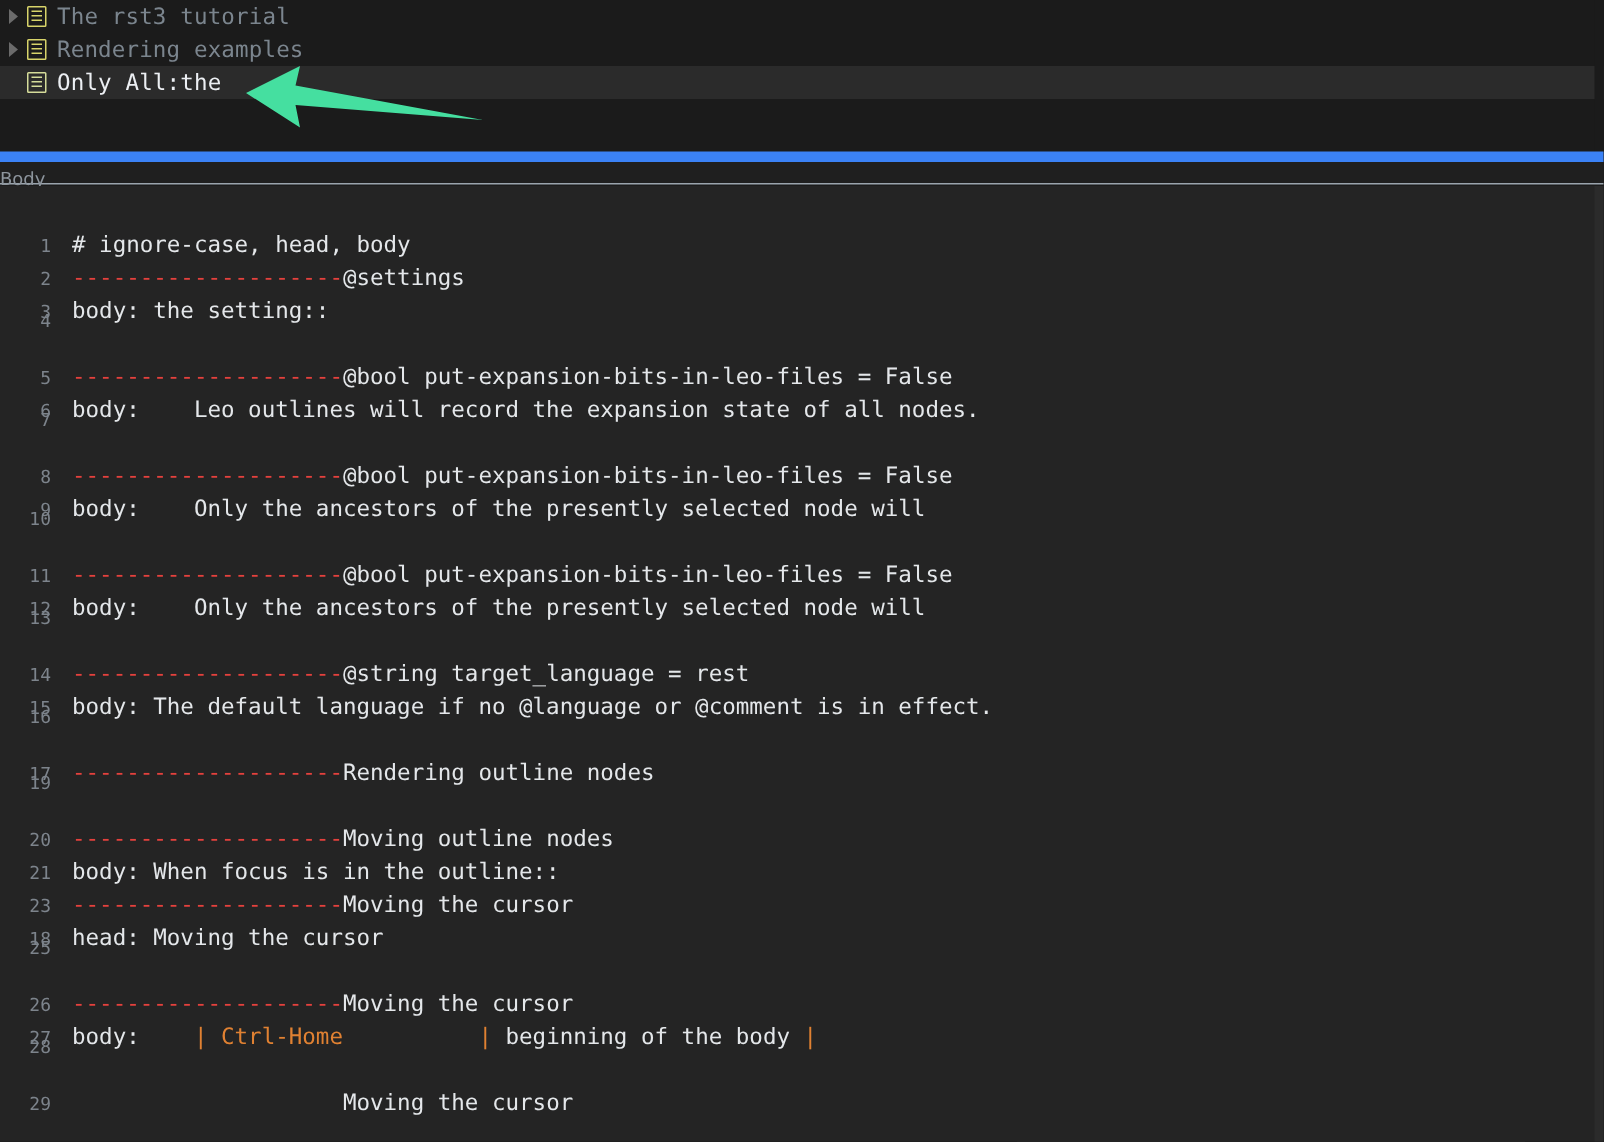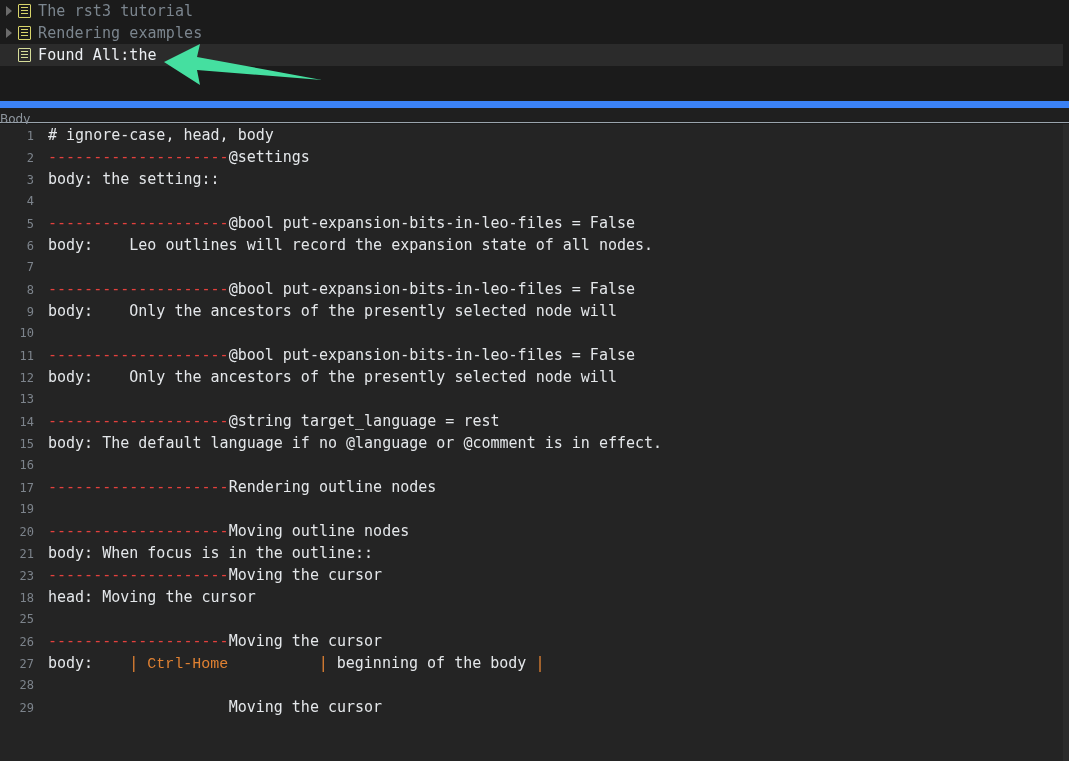--- a/index.html
+++ b/index.html
@@ -144,24 +144,25 @@
     user-select: none;
     padding-right: 0px;
   }
   .linetext {
     flex: 1 1 auto;
     padding-left: 14px;
     font-size: 15px;
     line-height: 22px;
     color: #e4e7ea;
     letter-spacing: 0px;
+    margin-top: 28px;
   }
   .tok-dash   { color: #e4413d; }
   .tok-plain  { color: #e4e7ea; }
-  .tok-key    { color: #e08132; font-family: Liberation Mono, monospace; }
+  .tok-key    { color: #e08132; }
   .tok-bar    { color: #e08132; }
 
   
   #editor-scroll-track {
     position: absolute;
     right: 0;
     top: 124px;
     width: 6px;
     height: 637px;
     background: #2b2b2b;
@@ -185,21 +186,21 @@
       <span class="tree-label">The rst3 tutorial</span>
     </div>
     <div class="tree-row">
       <div class="expander has-arrow"></div>
       <div class="node-icon"></div>
       <span class="tree-label">Rendering examples</span>
     </div>
     <div class="tree-row selected">
       <div class="expander"></div>
       <div class="node-icon"></div>
-      <span class="tree-label">Found All:the</span>
+      <span class="tree-label">Only All:the</span>
     </div>
   </div>
 
 <div id="outline-scroll-track"></div>
 
 <svg id="annotation-arrow" viewBox="0 0 165 50" width="165" height="50">
   <polygon points="4,22 40,4 37,17 162,40 37,30 40,45" fill="#45dfa0"></polygon>
 </svg>
 
 <div id="body-header">

